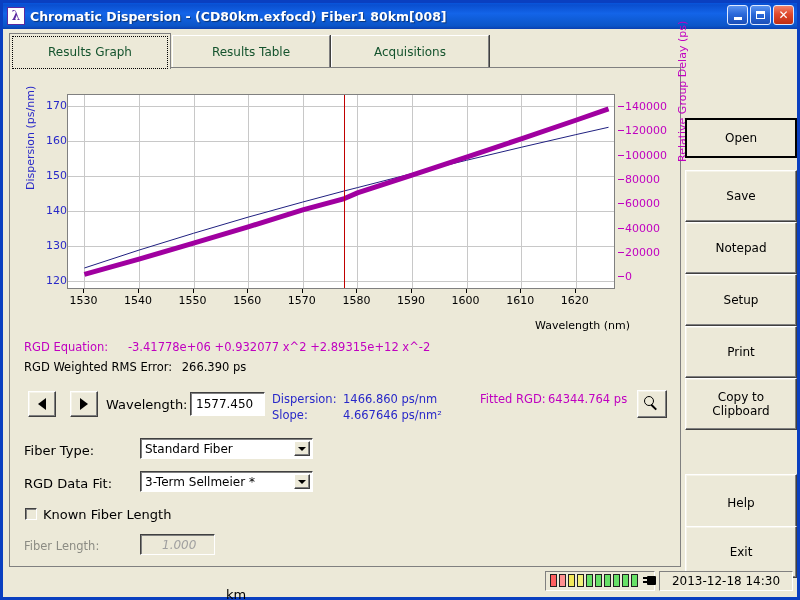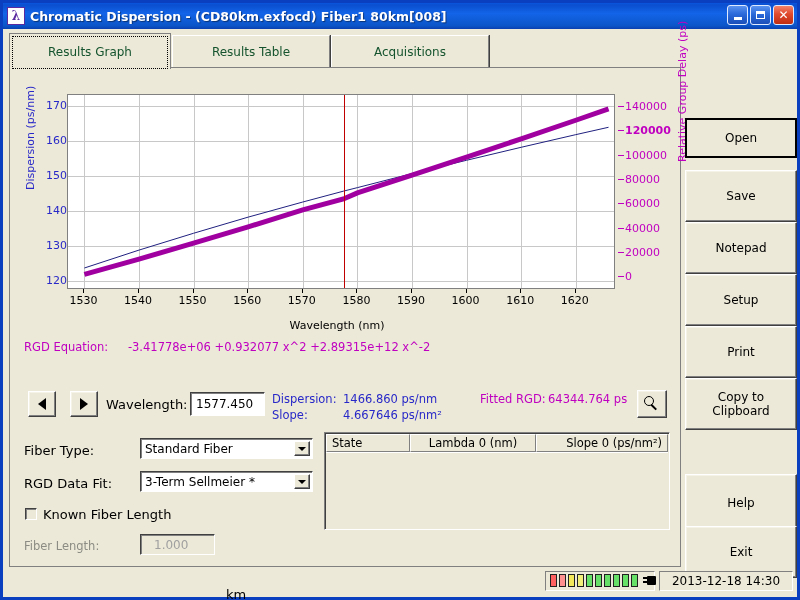--- a/index.html
+++ b/index.html
@@ -84,21 +84,21 @@
     position:absolute;left:14px;top:120px;
     transform:rotate(-90deg);transform-origin:0 0;
     color:#2828c8;font-size:11px;white-space:nowrap;
   }
   .ylabel-right{
     position:absolute;left:666px;top:92px;
     transform:rotate(-90deg);transform-origin:0 0;
     color:#c000c0;font-size:11px;white-space:nowrap;
   }
   .xlabel{
-    position:absolute;left:17px;top:249px;width:620px;text-align:center;
+    position:absolute;left:0;top:249px;width:620px;text-align:right;
     font-size:11px;color:#000;
   }
   .plot{
     position:absolute;left:57px;top:24px;width:548px;height:195px;
     background:#ffffff;border:1px solid #808080;box-sizing:border-box;
   }
   .gridv{position:absolute;top:0;bottom:0;width:1px;background:#c8c8c8;}
   .gridh{position:absolute;left:0;right:0;height:1px;background:#c8c8c8;}
   .ytick-l{
     position:absolute;right:606px;width:46px;text-align:right;
@@ -173,22 +173,22 @@
   .arrowbox .tri-d{width:0;height:0;border-left:4px solid transparent;border-right:4px solid transparent;border-top:4px solid #000;}
   .cbx{
     position:absolute;width:12px;height:12px;background:#ece9d8;
     border:1px solid #404040;border-right-color:#fff;border-bottom-color:#fff;
     box-shadow:inset 1px 1px 0 #808080;box-sizing:border-box;
   }
   .input-dis{
     position:absolute;height:21px;background:#ece9d8;box-sizing:border-box;
     border:1px solid #404040;border-right-color:#fff;border-bottom-color:#fff;
     box-shadow:inset 1px 1px 0 #808080;
-    display:flex;align-items:center;padding-left:13px;
-    font-size:12px;color:#a0a0a0;
+    display:flex;align-items:center;padding-left:21px;
+    font-size:12px;color:#a0a0a0;font-style:italic;
   }
   .lbl-dis{position:absolute;font-size:11.5px;color:#8c8c84;}
 
   
   .tbl{
     position:absolute;left:314px;top:364px;width:346px;height:98px;
     background:#ece9d8;box-sizing:border-box;
     border:1px solid #808080;border-right-color:#fff;border-bottom-color:#fff;
     box-shadow:inset 1px 1px 0 #404040;
   }
@@ -284,21 +284,21 @@
           <div class="ytick-l" style="top: 65.6px;">1600<span class="dash"></span></div>
           <div class="ytick-l" style="top: 30.5px;">1700<span class="dash"></span></div>
         </div>
       <div id="yticksR">
           <div class="ytick-r" style="top: 202.1px;"><span class="dash"></span>0</div>
           <div class="ytick-r" style="top: 177.8px;"><span class="dash"></span>20000</div>
           <div class="ytick-r" style="top: 153.5px;"><span class="dash"></span>40000</div>
           <div class="ytick-r" style="top: 129.2px;"><span class="dash"></span>60000</div>
           <div class="ytick-r" style="top: 105px;"><span class="dash"></span>80000</div>
           <div class="ytick-r" style="top: 80.7px;"><span class="dash"></span>100000</div>
-          <div class="ytick-r" style="top: 56.4px; font-weight: bold;"><span class="dash"></span>120000</div>
+          <div class="ytick-r" style="top: 56.4px;"><span class="dash"></span>120000</div>
           <div class="ytick-r" style="top: 32.1px;"><span class="dash"></span>140000</div>
         </div>
       <div id="xticks">
           <div class="xtick" style="left: 73.4px;"><span class="dash"></span>1530</div>
           <div class="xtick" style="left: 128px;"><span class="dash"></span>1540</div>
           <div class="xtick" style="left: 182.6px;"><span class="dash"></span>1550</div>
           <div class="xtick" style="left: 237.2px;"><span class="dash"></span>1560</div>
           <div class="xtick" style="left: 291.8px;"><span class="dash"></span>1570</div>
           <div class="xtick" style="left: 346.4px;"><span class="dash"></span>1580</div>
           <div class="xtick" style="left: 401px;"><span class="dash"></span>1590</div>
@@ -331,20 +331,24 @@
             <polyline points="16.38,179.41 70.98,164.11 125.58,148.21 180.18,131.82 234.78,114.95 275.46,103.97 289.38,97.84 343.98,80.11 398.58,62.15 453.18,43.82 507.78,25.25 540.54,13.84" fill="none" stroke="#a000a0" stroke-width="5"></polyline>
           </svg>
         <div class="cursor-line" id="cursorline" style="left: 275.5px; background: rgb(192, 0, 0);"></div>
       </div>
     </div>
 
     <div class="eq-row" style="top:272px;">
       <span class="eq-label eq-magenta">RGD Equation:</span>
       <span class="eq-val eq-magenta">-3.41778e+06 +0.932077 x^2 +2.89315e+12 x^-2</span>
     </div>
+    <div class="eq-row" style="top:292px;">
+      <span class="eq-label eq-black">RGD Weighted RMS Error:</span>
+      <span class="eq-val eq-black" style="margin-left:6px;">266.390 ps</span>
+    </div>
 
     <div class="ctl-row">
       <div class="btn95 arrow-btn" style="left:18px;top:7px;">
         <span class="tri-l"></span>
       </div>
       <div class="btn95 arrow-btn" style="left:60px;top:7px;">
         <span class="tri-r"></span>
       </div>
 
       <div class="lbl" style="left:96px;top:13px;">Wavelength:</div>
@@ -386,28 +390,20 @@
 
     <div class="cbx" style="left:15px;top:440px;"></div>
     <div class="lbl" style="left:33px;top:439px;">Known Fiber Length</div>
 
     <div class="lbl-dis" style="left:14px;top:471px;">Fiber Length:</div>
     <div class="input-dis" style="left:130px;top:466px;width:75px;">
       <span>1.000</span>
     </div>
     <div class="lbl" style="left:216px;top:471px;margin-top:48px;">km</div>
 
-    <div class="tbl">
-      <div class="tbl-head">
-        <div class="th c1">State</div>
-        <div class="th c2">Lambda  0 (nm)</div>
-        <div class="th c3">Slope 0 (ps/nm²)</div>
-      </div>
-      <div class="tbl-body"></div>
-    </div>
 
   </div>
 
   <div class="sidebar">
     <div class="side-btn default" style="top:85px;height:40px;">
       <span>Open</span>
     </div>
     <div class="side-btn" style="top:137px;height:52px;">
       <span>Save</span>
     </div>

